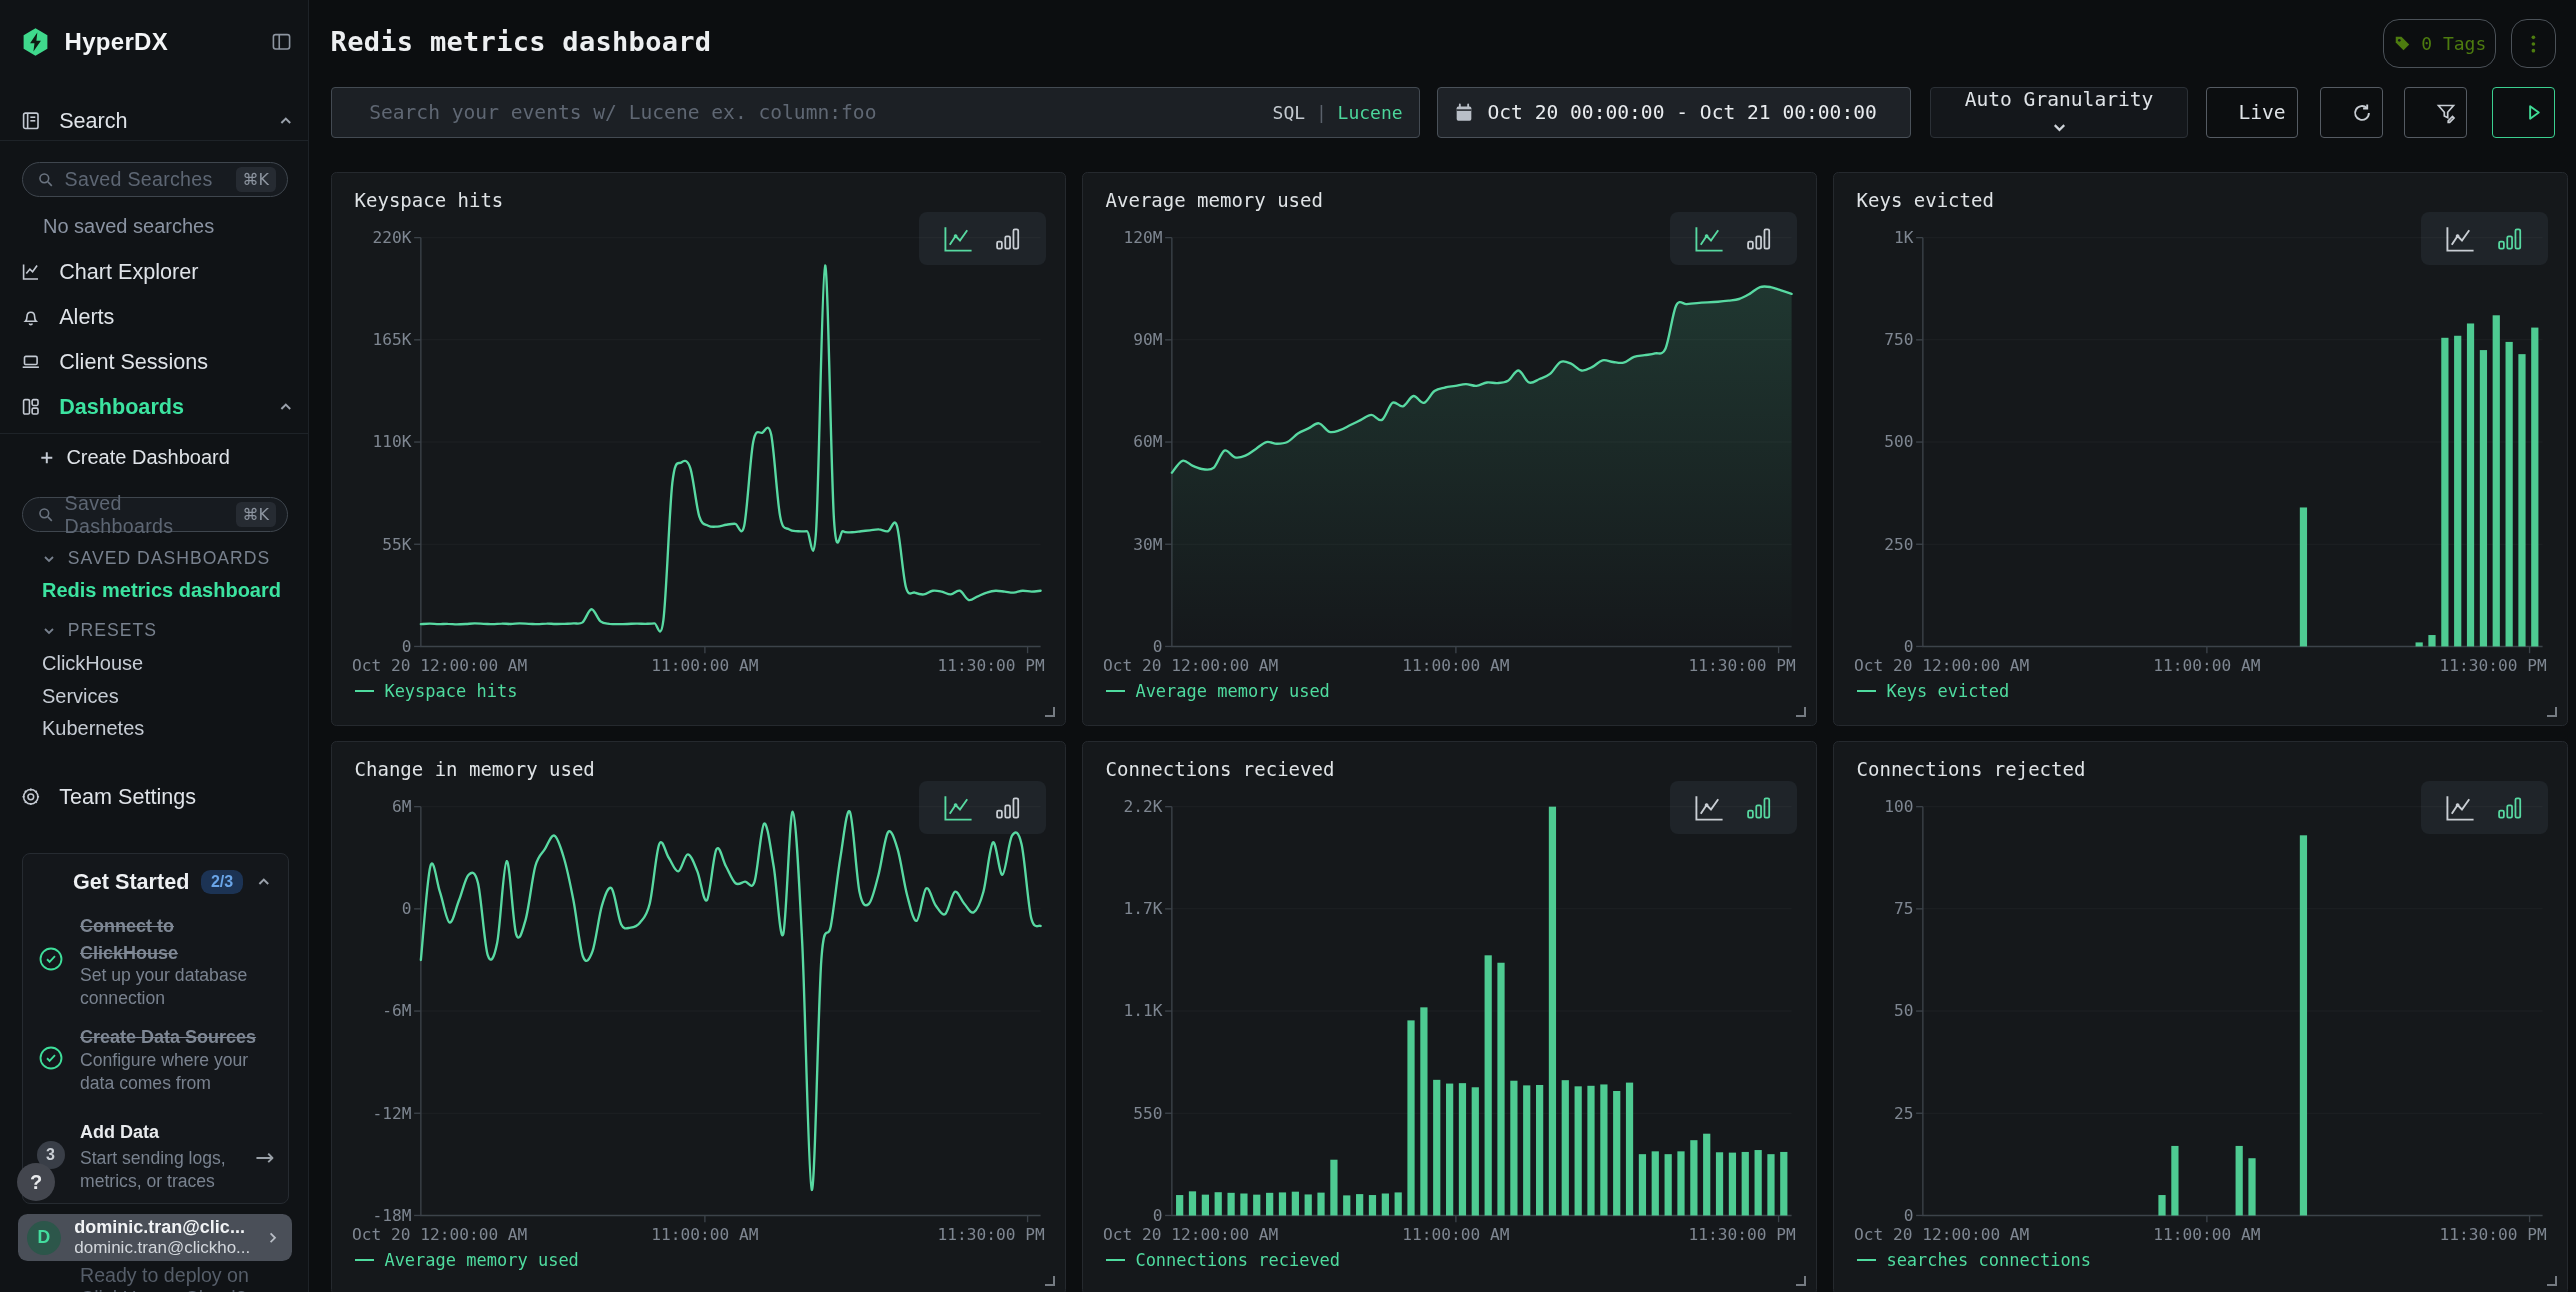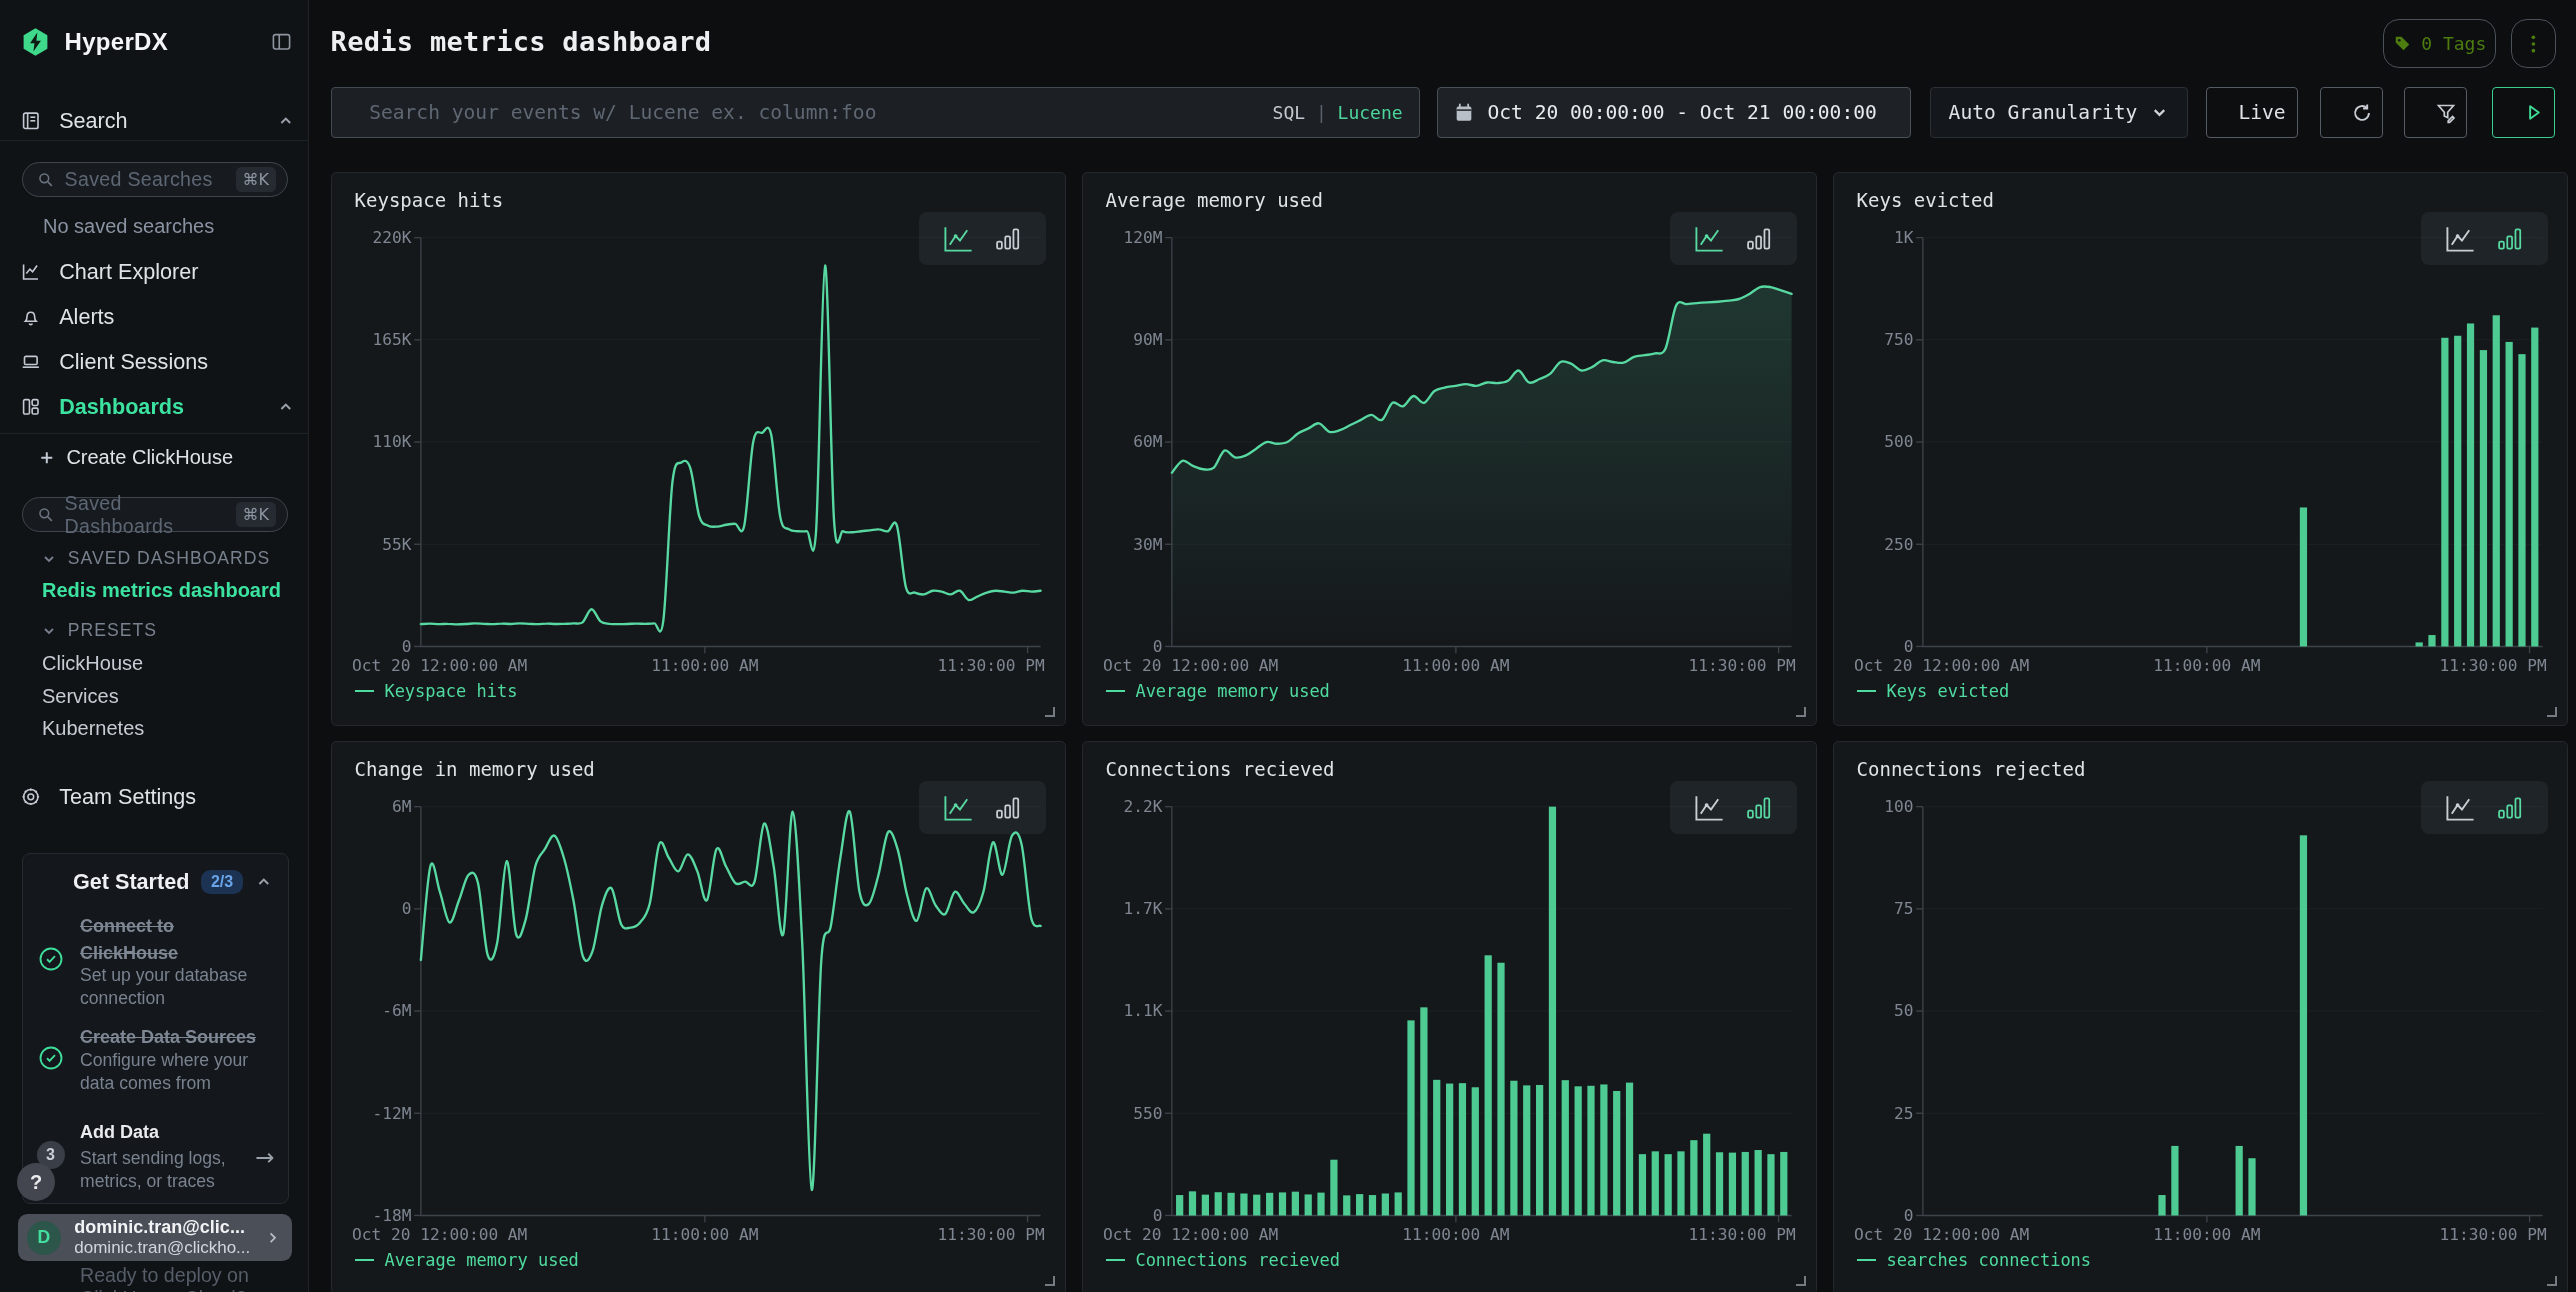--- a/index.html
+++ b/index.html
@@ -81,21 +81,21 @@
                   font-size:19.6px; color:#e8ebee; padding:0 182px 0 17.6px;
                   font-family:"DejaVu Sans Mono","Liberation Mono",monospace; }
   .search-input::placeholder { color:#5f6773; }
   .modes { position:absolute; right:16px; display:flex; gap:10.8px; font-size:18px; align-items:center; }
   .mode-sql { color:#c3c9cf; } .mode-div { color:#5a616b; } .mode-lucene { color:#4cd69b; cursor:pointer; }
 
   .date-btn { left:1128px; width:474px; background:#1e2227; border:1.4px solid #4a5159; gap:13.5px;
               padding:0 16px; font-size:19.6px; color:#e8ebee; cursor:pointer; }
   .date-btn .ic { width:20px; height:20px; color:#b9bfc7; display:flex; }
   .gran-btn { left:1621px; width:258px; background:#14171b; border:0.7px solid #2b3036; padding:0 17.6px;
-              font-size:19.6px; color:#dfe3e7; cursor:pointer; justify-content:space-between; }
+              font-size:19.6px; color:#dfe3e7; cursor:pointer; justify-content:space-between;flex-direction:column; }
   .gran-btn .chev { width:19px; height:19px; color:#cfd4da; display:flex; }
   .live-btn { left:1897px; width:92px; border:1.4px solid #555b63; font-size:19.6px; color:#dfe3e7;
               justify-content:center; cursor:pointer; }
   .icon-btn { border:1.4px solid #555b63; justify-content:center; cursor:pointer; color:#c8cdd3; }
   .refresh-btn { left:2011px; width:63px; }
   .filter-btn { left:2095px; width:63px; }
   .play-btn { left:2183px; width:63px; border-color:#3bcf90; color:#3fdd96; }
 
   
   .panels { position:absolute; left:21.6px; top:172px; width:2237px; display:grid;
@@ -215,21 +215,21 @@
       </span>
     </div>
     <div class="divider" style="top:433px"></div>
 
     <div class="sb-row" style="top:444px; left:38px; font-size:20px">
       <span class="sb-icon" style="width:17.6px;height:17.6px">
         <svg viewBox="0 0 16 16" width="17.6" height="17.6" fill="none" stroke="currentColor" stroke-width="1.8">
             <path d="M8 3v10M3 8h10"></path>
           </svg>
       </span>
-      <span class="sb-label" style="margin-left:-6.8px">Create ClickHouse</span>
+      <span class="sb-label" style="margin-left:-6.8px">Create Dashboard</span>
     </div>
 
     <div class="pill" style="top:497px">
       <span class="sb-icon">
         <svg viewBox="0 0 24 24" width="19" height="19" fill="none" stroke="currentColor" stroke-width="2">
             <circle cx="10.5" cy="10.5" r="5.5"></circle>
             <line x1="15" y1="15" x2="20" y2="20"></line>
           </svg>
       </span>
       <span class="ph">Saved Dashboards</span>

